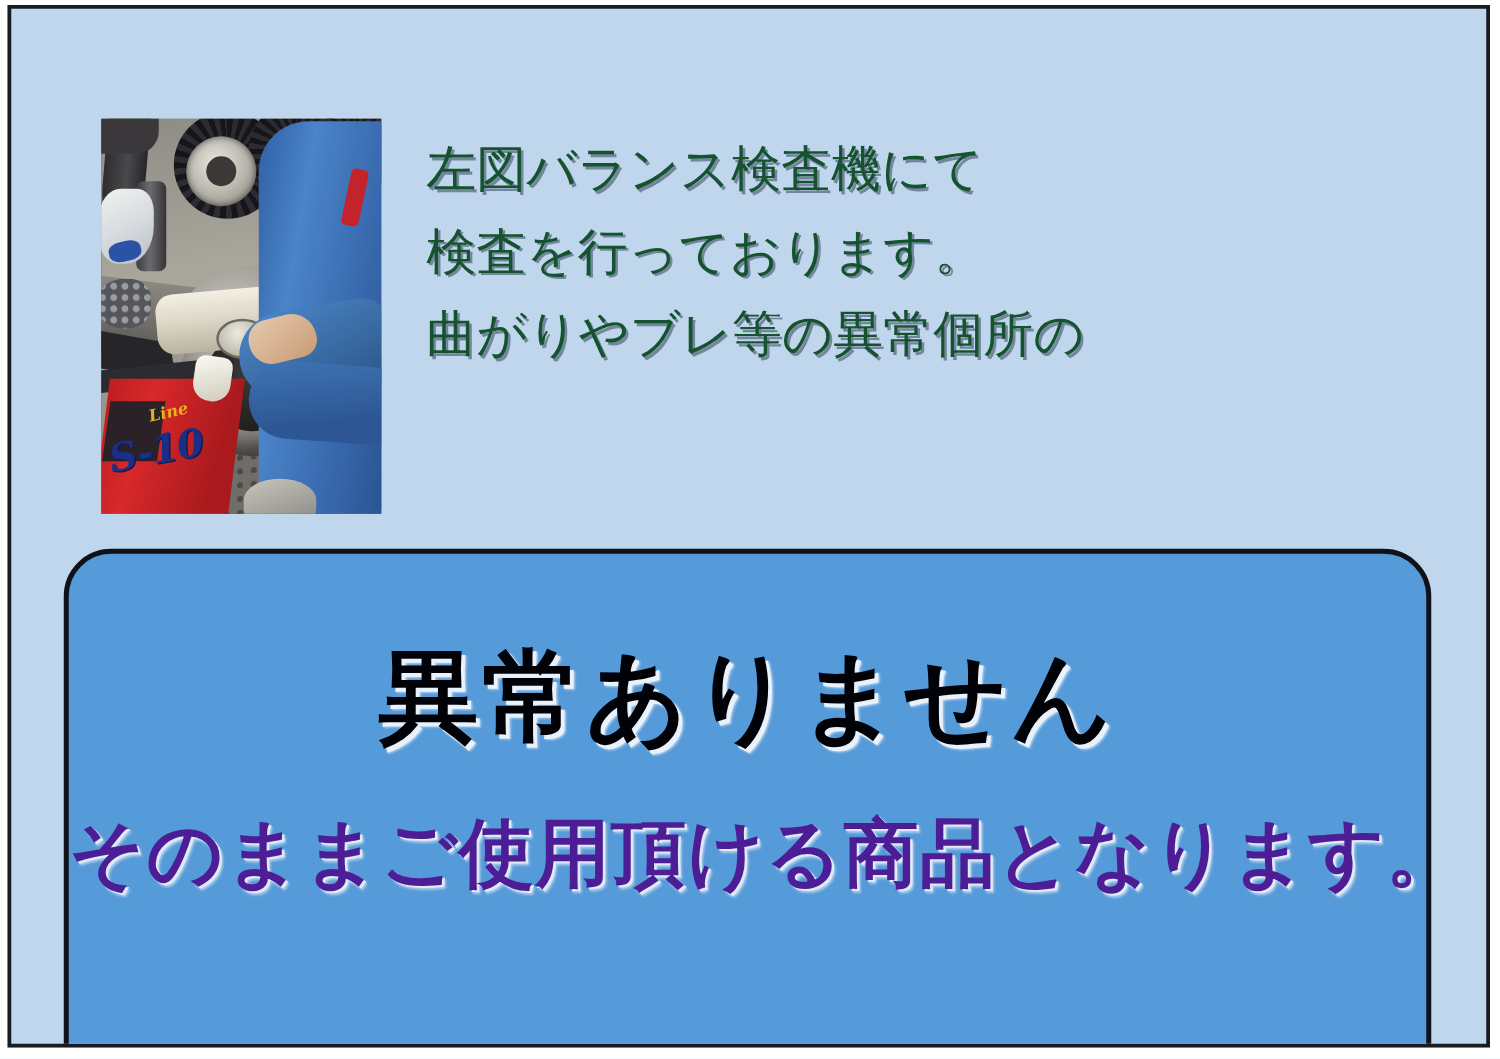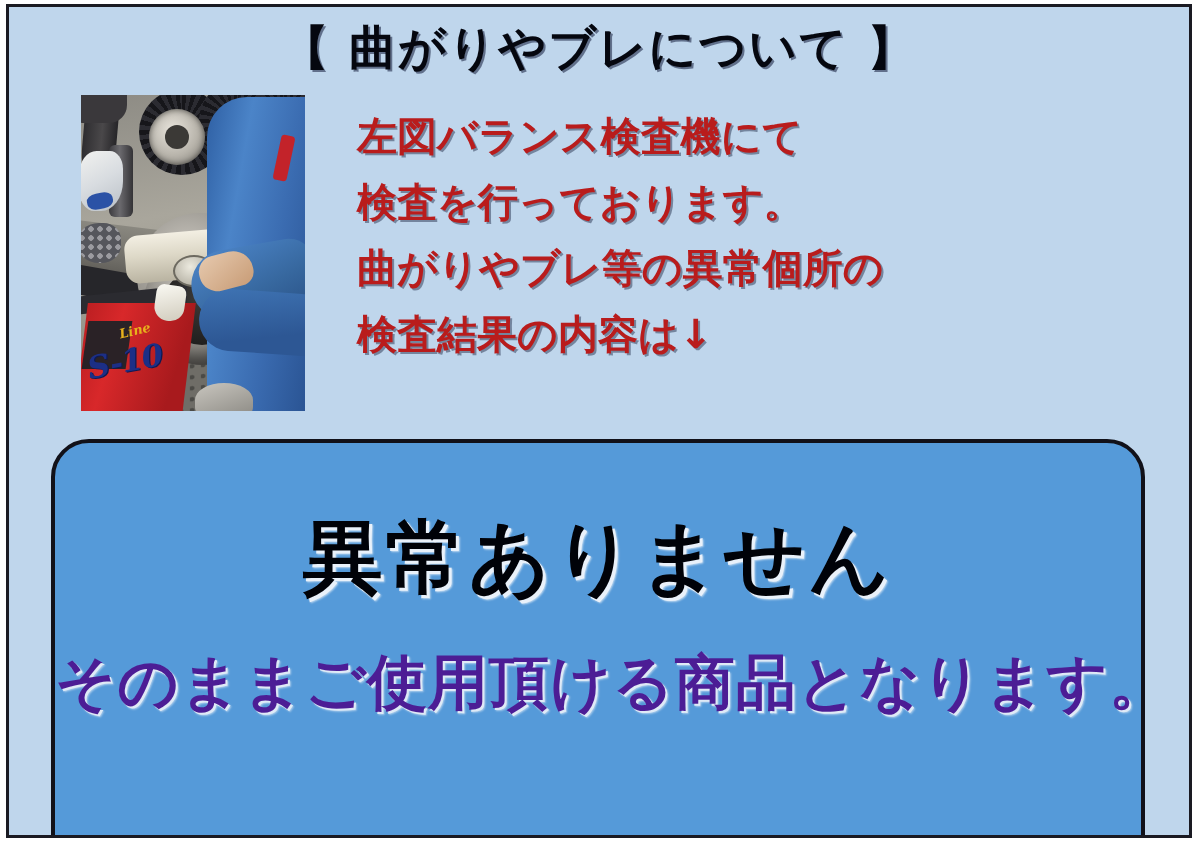--- a/index.html
+++ b/index.html
@@ -247,27 +247,27 @@
   }
   .shoe {
     right: 52px; bottom: -6px; width: 58px; height: 34px;
     background: linear-gradient(160deg, #c9c6bf, #8c8a84);
     border-radius: 50% 50% 10px 10px;
   }
 
   
   #desc {
     position: absolute;
-    left: 348px;
+    left: 332px;
     top: 96px;
     width: 760px;
     font-size: 40px;
-    font-weight: bold;
+    font-weight: normal;
     line-height: 66px;
-    color: #b91c1c;
+    color: #14532d;
     text-shadow: 2px 2px 0 rgba(25,35,65,.45);
     white-space: nowrap;
   }
 
   
   #result-box {
     position: absolute;
     left: 42px;
     top: 432px;
     width: 1094px;
@@ -302,21 +302,20 @@
     color: #4c1d95;
     text-shadow: 2px 2px 0 #dfeaf6, 3px 3px 2px rgba(255,255,255,.5);
     white-space: nowrap;
   }
 </style>
 </head>
 <body>
 
 <div id="poster">
 
-  <div id="title">【 曲がりやブレについて 】</div>
 
   <div id="photo">
     <div class="layer floor"></div>
     <div class="layer mat"></div>
     <div class="layer bench"></div>
     <div class="layer bench-shadow"></div>
     <div class="layer wool"></div>
 
     <div class="layer tire tire-a"></div>
     <div class="layer tire tire-b"></div>
@@ -350,21 +349,20 @@
     <div class="layer arm"></div>
     <div class="layer arm2"></div>
     <div class="layer hand"></div>
     <div class="layer shoe"></div>
   </div>
 
   <div id="desc">
     <div>左図バランス検査機にて</div>
     <div>検査を行っております。</div>
     <div>曲がりやブレ等の異常個所の</div>
-    <div>検査結果の内容は↓</div>
   </div>
 
   <div id="result-box">
     <div id="result-main">異常ありません</div>
     <div id="result-sub">そのままご使用頂ける商品となります。</div>
   </div>
 
 </div>
 
 </body></html>

